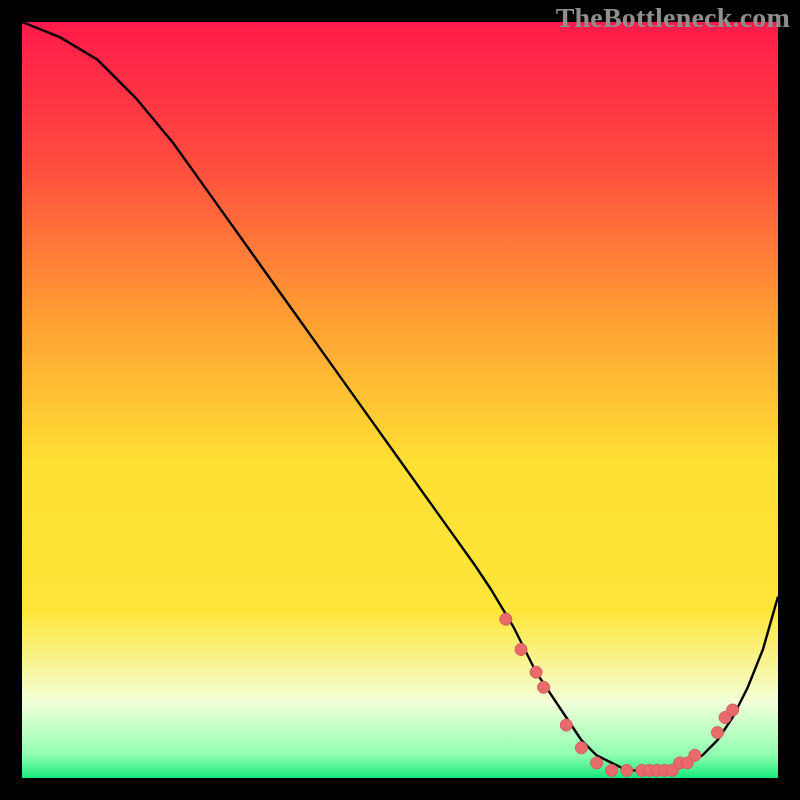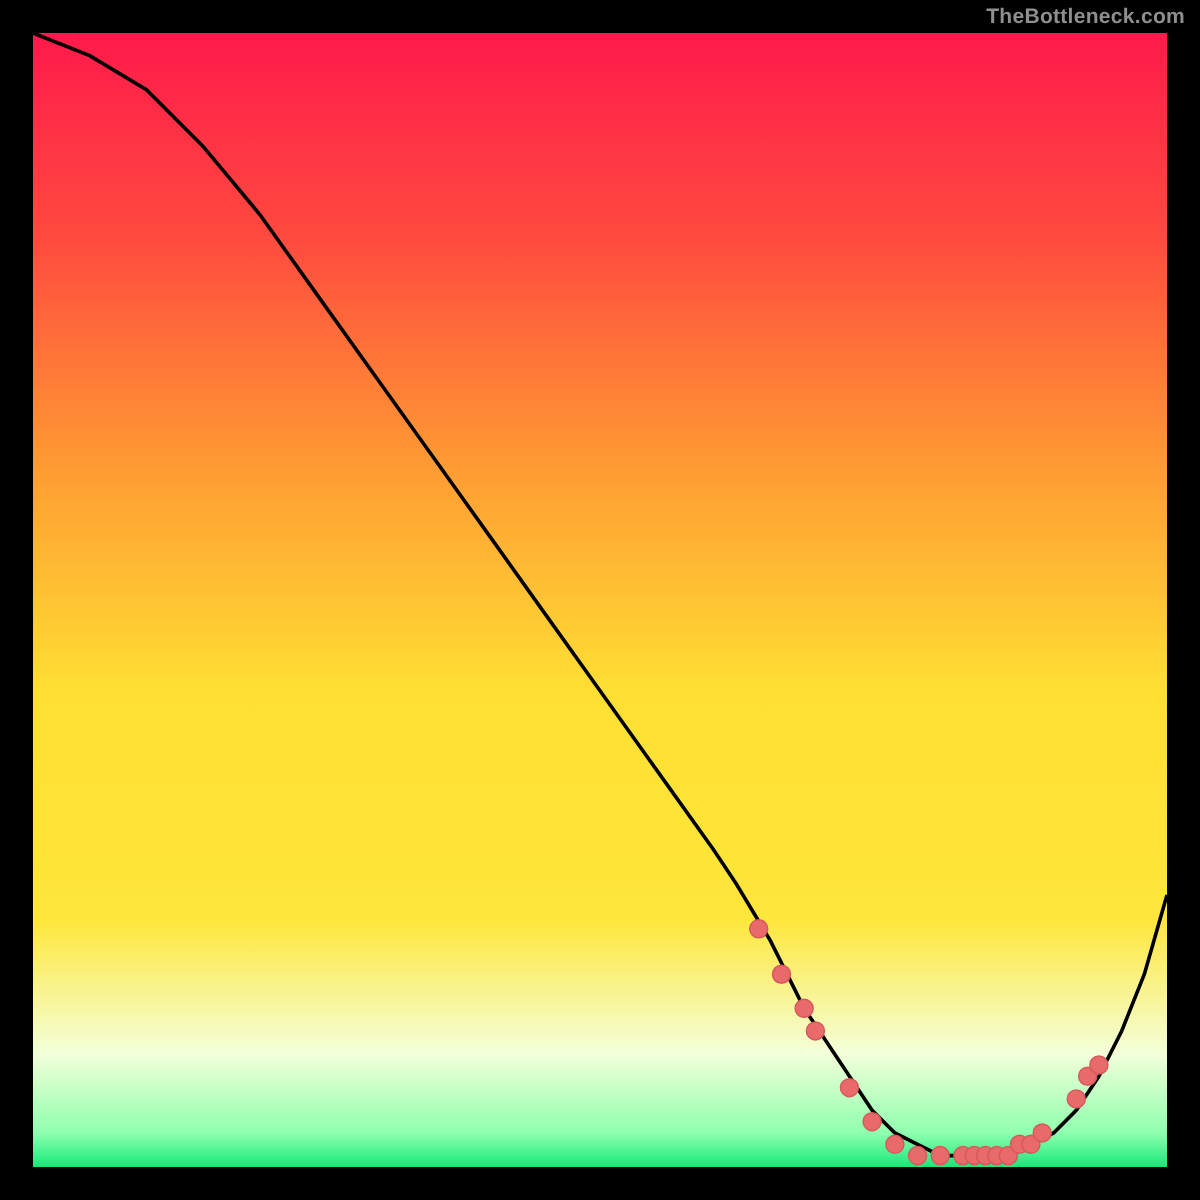--- a/index.html
+++ b/index.html
@@ -26,22 +26,22 @@
   }
   .plot svg {
     display: block;
     width: 756px;
     height: 756px;
   }
   .watermark {
     position: absolute;
     top: 2px;
     right: 10px;
-    font-family: Liberation Sans, sans-serif;
-    font-size: 14px;
+    font-family: Liberation Serif, serif;
+    font-size: 28px;
     font-weight: 600;
     color: #8f8f8f;
     letter-spacing: 0.2px;
     user-select: none;
   }
 </style>
 </head>
 <body>
 
 <div class="stage">

